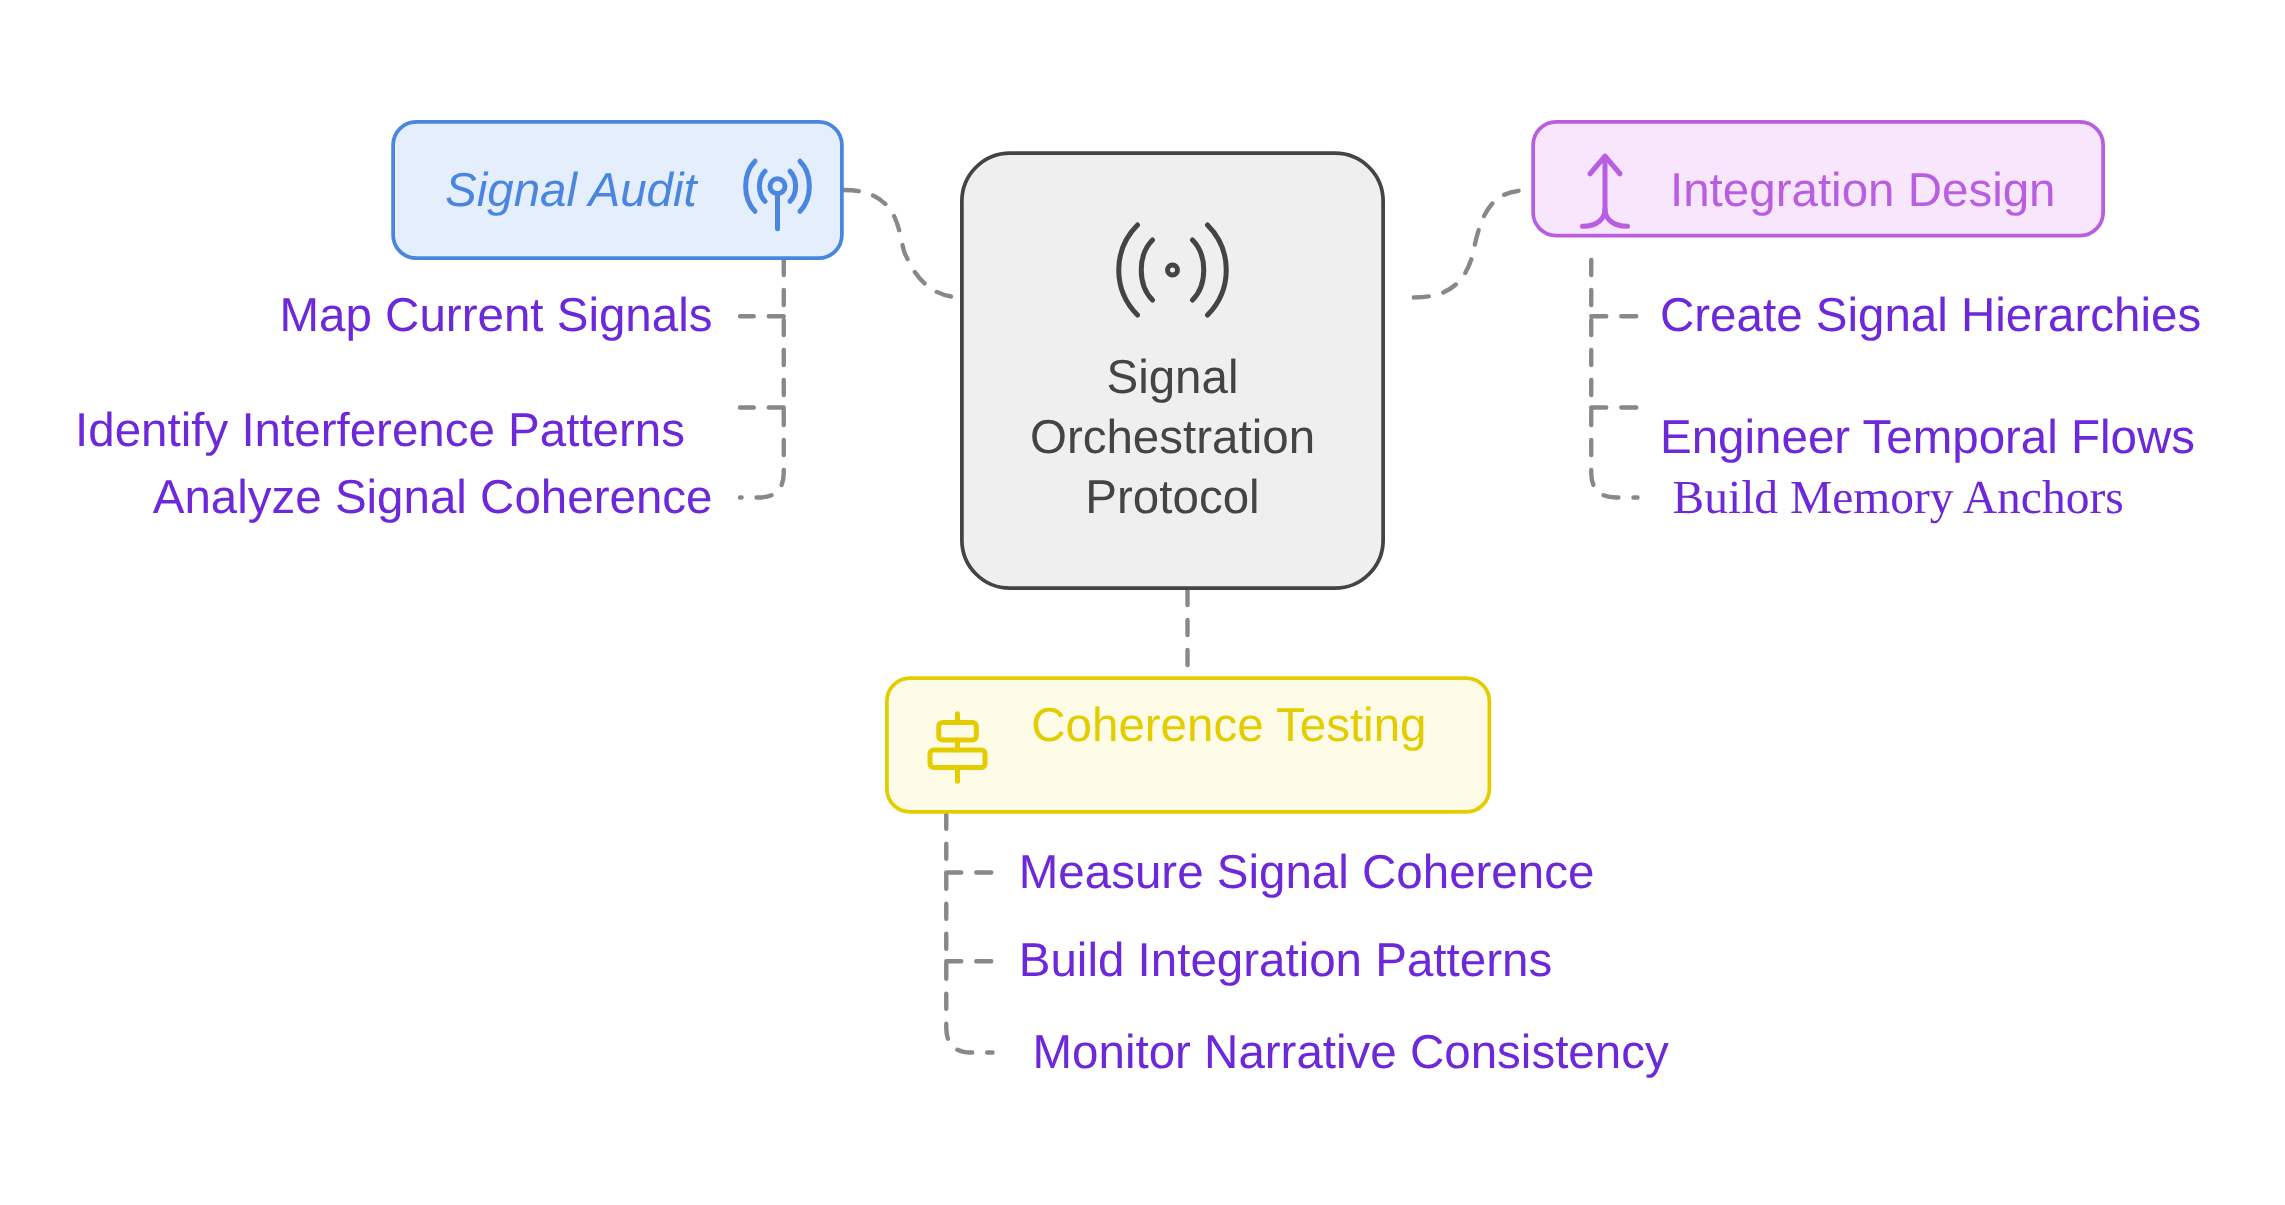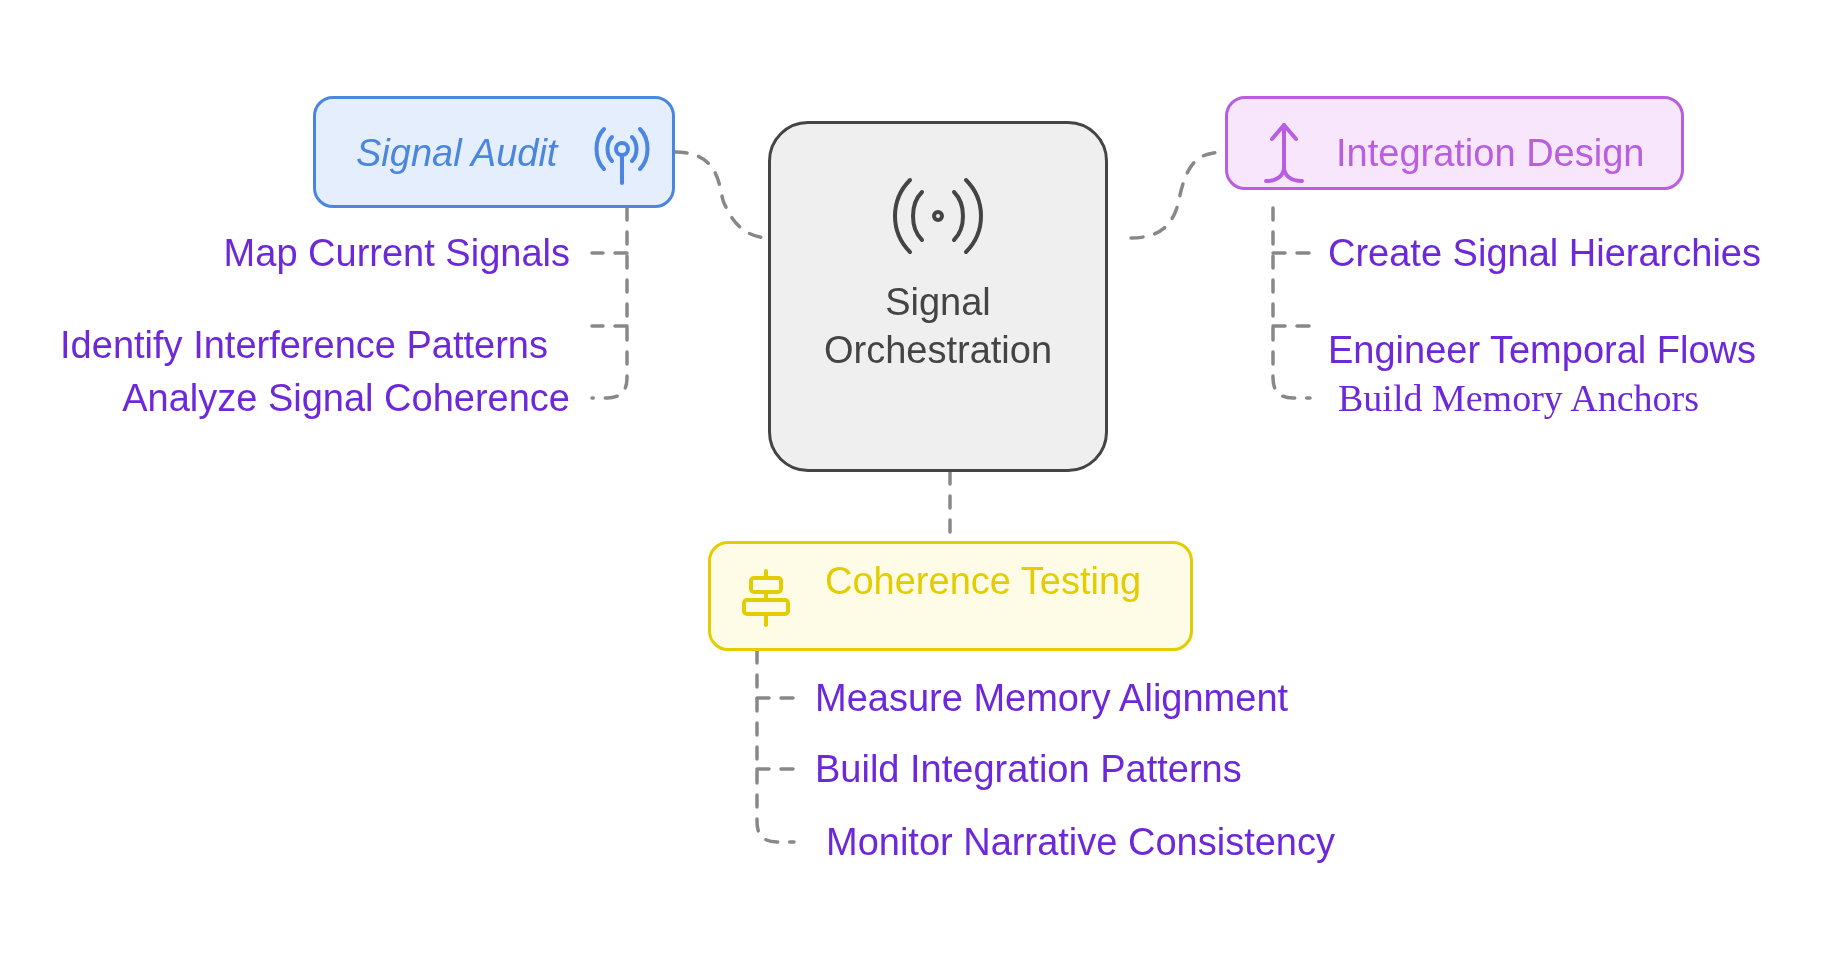--- a/index.html
+++ b/index.html
@@ -71,20 +71,21 @@
   <svg class="icon" viewBox="0 0 96 80" fill="none" stroke="#444444" stroke-width="4" stroke-linecap="round">
     <path d="M20 4 C0 24, 0 56, 20 76"></path>
     <path d="M32 16 C20 28, 20 52, 32 64"></path>
     <path d="M76 4 C96 24, 96 56, 76 76"></path>
     <path d="M64 16 C76 28, 76 52, 64 64"></path>
     <circle cx="48" cy="40" r="4"></circle>
   </svg>
   <div class="center-title">
     <div>Signal</div>
     <div>Orchestration</div>
+    <div>Protocol</div>
   </div>
 </div>
 
 <div id="node-integration" class="node">
   <svg class="icon" viewBox="0 0 44 64" fill="none" stroke="#b95ee0" stroke-width="4" stroke-linecap="round" stroke-linejoin="round">
     <path d="M22 4 L22 48"></path>
     <path d="M10 18 L22 4 L34 18"></path>
     <path d="M4 60 C16 60, 22 54, 22 46 C22 54, 28 60, 40 60"></path>
   </svg>
   <span class="node-label">Integration Design</span>
@@ -102,15 +103,15 @@
 </div>
 
 <div class="leaf right-align" style="right:1258px; top:231px;">Map Current Signals</div>
 <div class="leaf right-align" style="right:1280px; top:304px;margin-top:19px;">Identify Interference Patterns</div>
 <div class="leaf right-align" style="right:1258px; top:376px;">Analyze Signal Coherence</div>
 
 <div class="leaf" style="left:1328px; top:231px;">Create Signal Hierarchies</div>
 <div class="leaf" style="left:1328px; top:304px;margin-top:24px;">Engineer Temporal Flows</div>
 <div class="leaf" style="left:1338px; top:376px;font-family:Liberation Serif, serif;">Build Memory Anchors</div>
 
-<div class="leaf" style="left:815px; top:676px;">Measure Memory Alignment</div>
+<div class="leaf" style="left:815px; top:676px;">Measure Signal Coherence</div>
 <div class="leaf" style="left:815px; top:747px;">Build Integration Patterns</div>
 <div class="leaf" style="left:815px; top:820px;margin-left:11px;">Monitor Narrative Consistency</div>
 
 </body></html>

